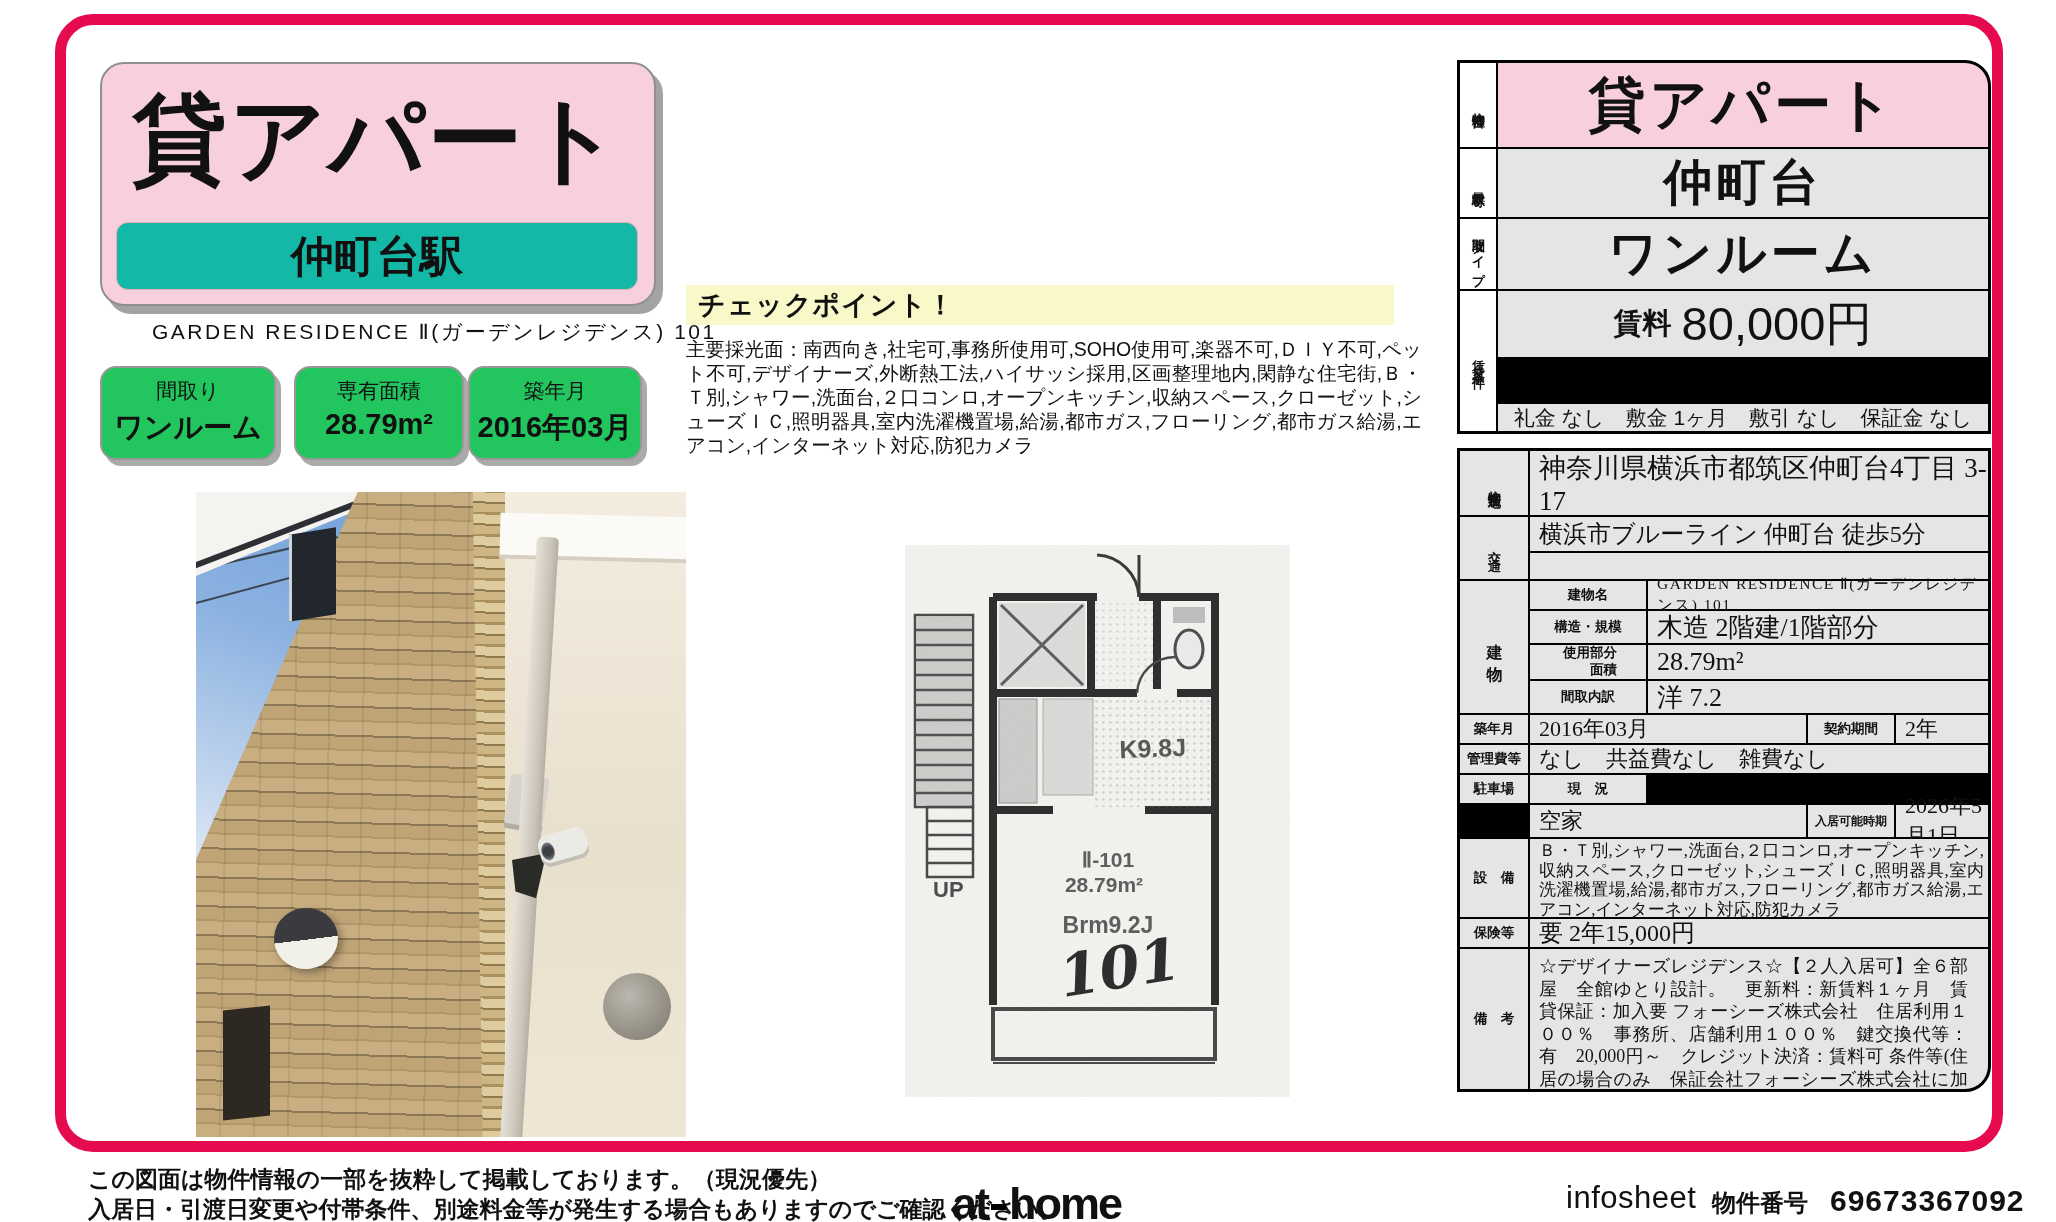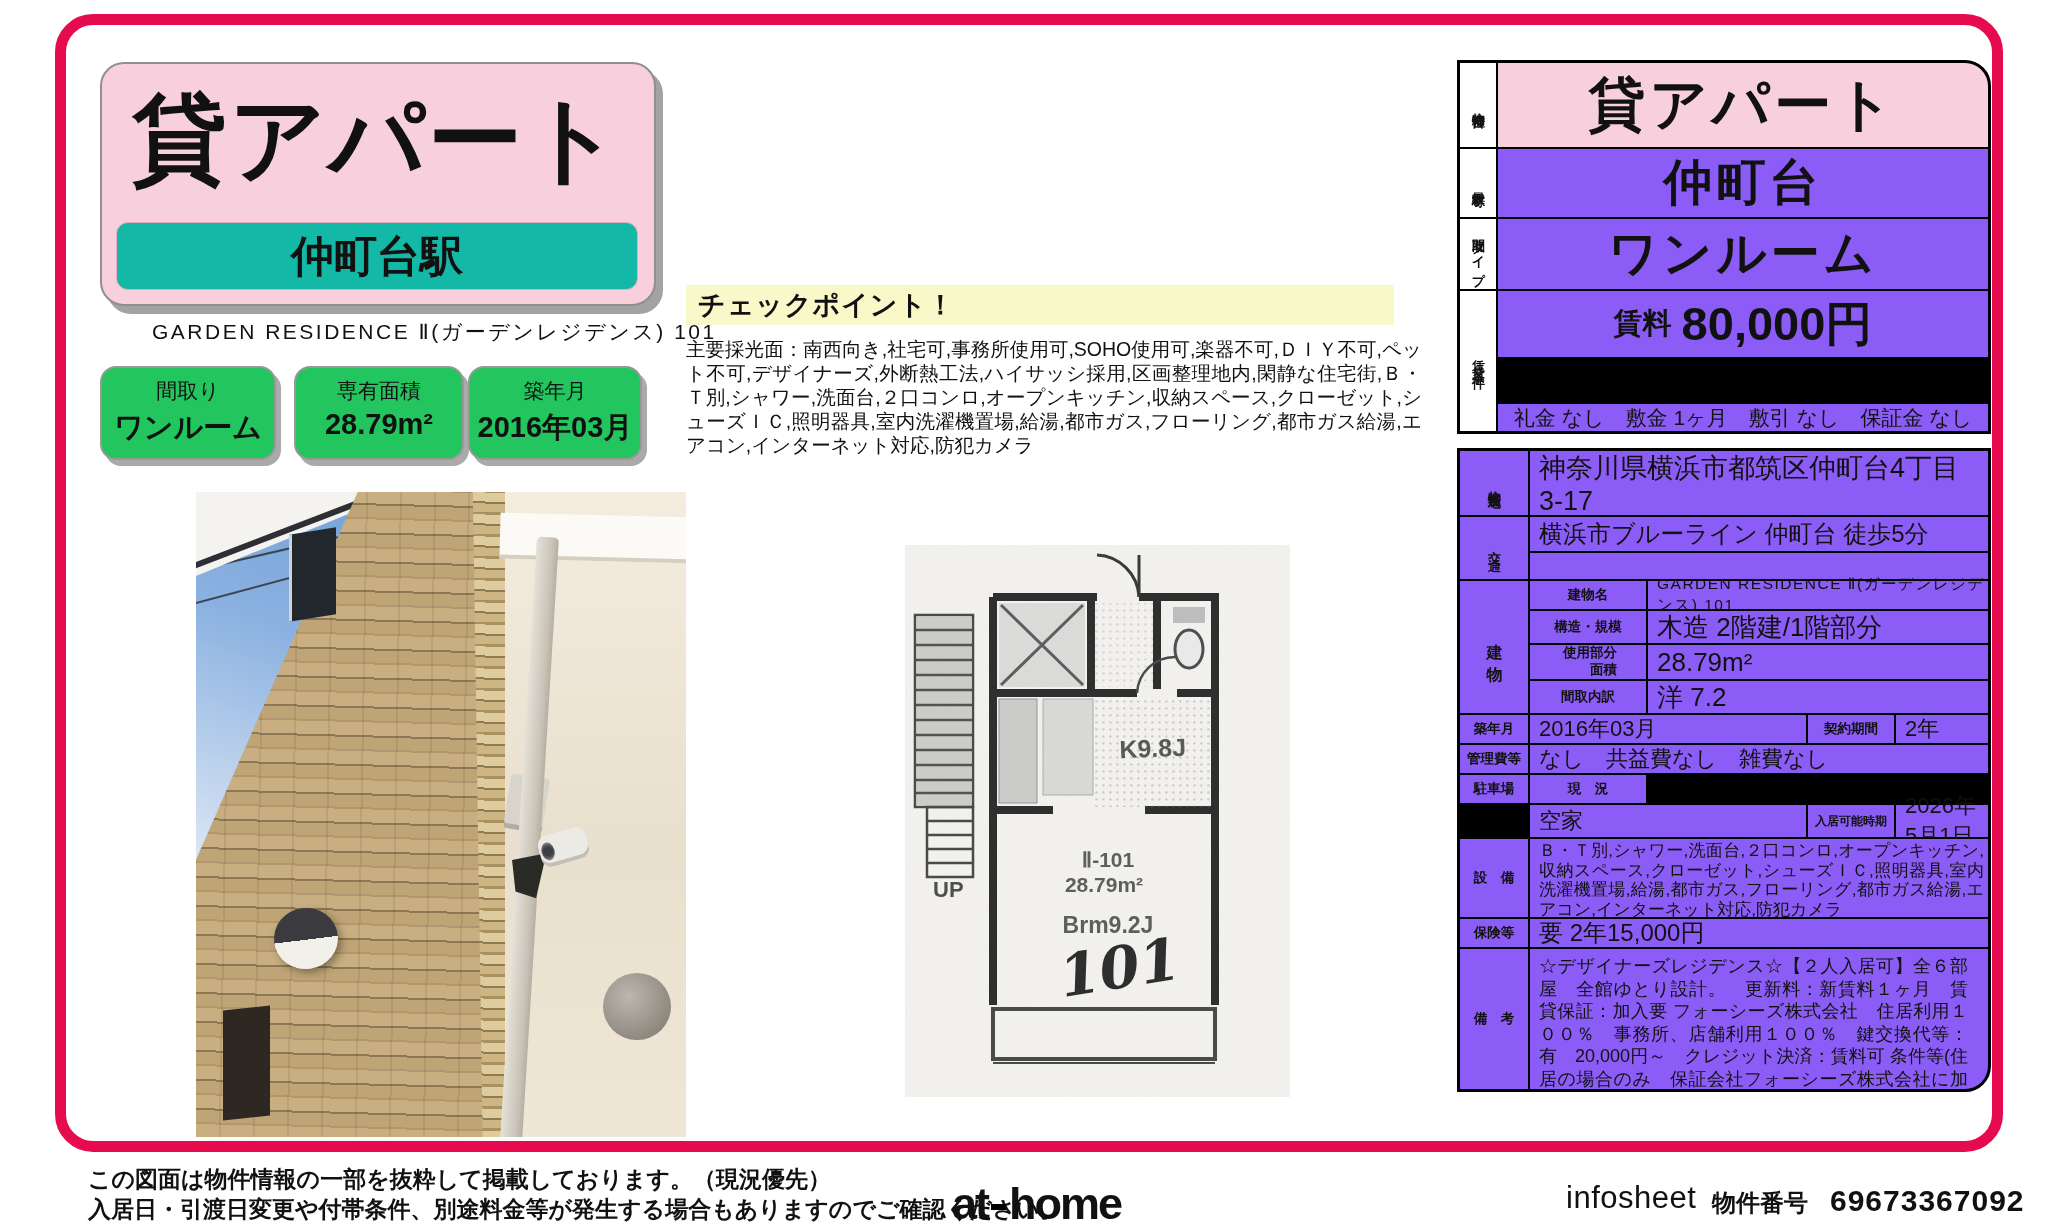--- a/index.html
+++ b/index.html
@@ -72,36 +72,36 @@
     border-left:3px solid #cfd4d9;}
   .ph-door{left:5.5%;top:80%;width:9.5%;height:17%;background:#2d2922;transform:skewY(-6deg);}
   .ph-vent{left:83%;top:74.5%;width:14%;height:10.5%;border-radius:50%;
     background:radial-gradient(circle at 38% 35%,#bcb7ae,#8d897f 72%,#716d64);}
 
   
   .floorplan{left:905px;top:545px;}
 
   
   .gridtbl{display:grid;gap:2px;background:#000;border:3px solid #000;overflow:hidden;}
-  .gridtbl>div{background:#8b5cf6;display:flex;align-items:center;}
+  .gridtbl>div{background:#e5e5e5;display:flex;align-items:center;}
   .tblA{left:1457px;top:60px;width:528px;border-radius:0 26px 0 0;
         grid-template-columns:36px 1fr;grid-template-rows:84px 68px 70px 66px 72px;}
   .tblB{left:1457px;top:448px;width:528px;border-radius:0 0 26px 0;
         grid-template-columns:68px 116px 158px 86px 1fr;
         grid-template-rows:64px 34px 26px 28px 32px 34px 32px 28px 28px 28px 32px 78px 28px 140px;}
   .vlab{writing-mode:vertical-rl;text-orientation:upright;justify-content:center;
         font-size:13px;font-weight:bold;letter-spacing:1px;padding:2px 0;}
   .hlab{justify-content:center;font-size:13.5px;font-weight:bold;text-align:center;}
   .cell-c{justify-content:center;}
   .pink{background:#f8cfdd !important;}
-  .serif{font-family:Liberation Sans, sans-serif;}
+  .serif{font-family:Liberation Serif, serif;}
   .val-xl{font-size:57px;font-weight:bold;letter-spacing:4px;}
   .val-lg{font-size:49px;font-weight:bold;letter-spacing:4px;}
   .rent-l{font-size:29px;font-weight:bold;margin-right:10px;}
-  .rent-v{font-size:47px;font-weight:bold;}
+  .rent-v{font-size:47px;font-weight:normal;}
   .cond{font-size:21px;font-weight:400;margin-top:45px;}
   .padl{padding-left:9px;}
   .w4{display:inline-block;width:58px;line-height:1.25;text-align:right;}
 
   
   .foot-d{left:88px;font-size:23px;font-weight:bold;}
   .logo{left:952px;top:1178px;display:flex;align-items:center;font-size:45px;font-weight:bold;letter-spacing:-2px;}
   .logo-dash{width:15px;height:6px;background:#000;margin:6px 3px 0 3px;}
   .infosheet{left:1566px;top:1180px;font-size:31px;letter-spacing:.5px;}
   .propno{left:1712px;top:1184px;border-bottom:3px solid #000;padding-bottom:5px;display:flex;align-items:baseline;}

